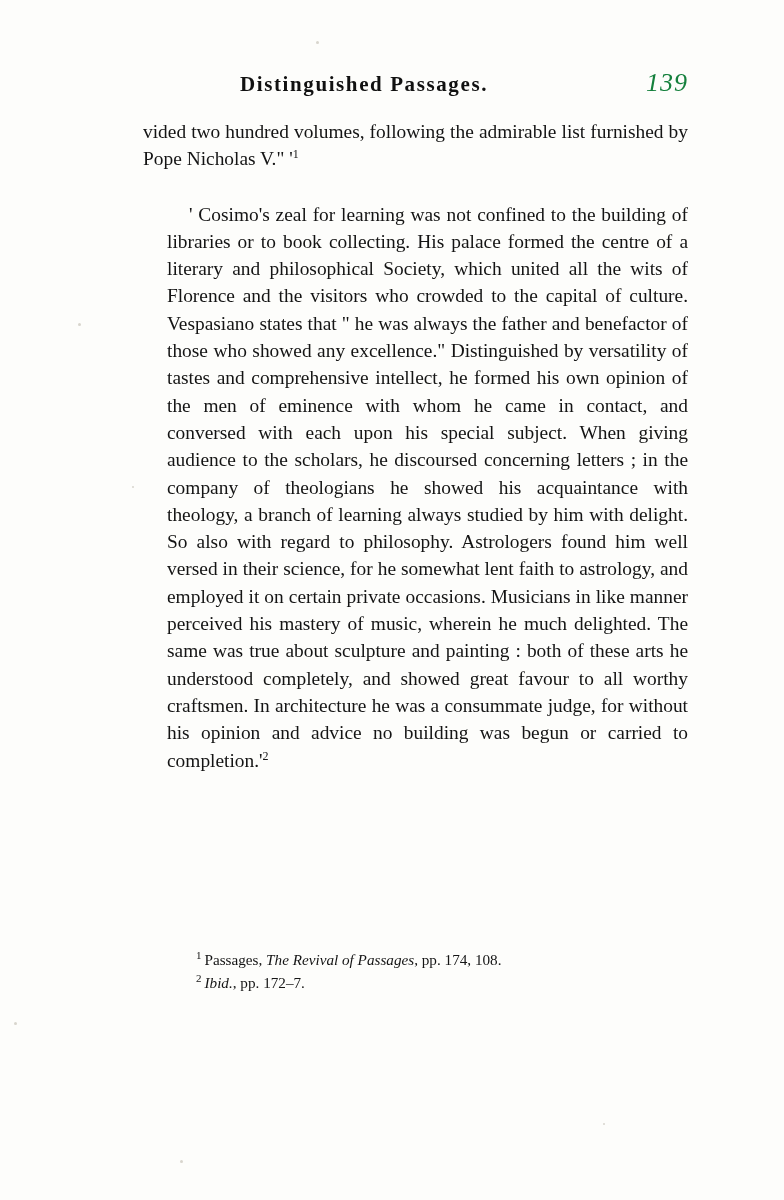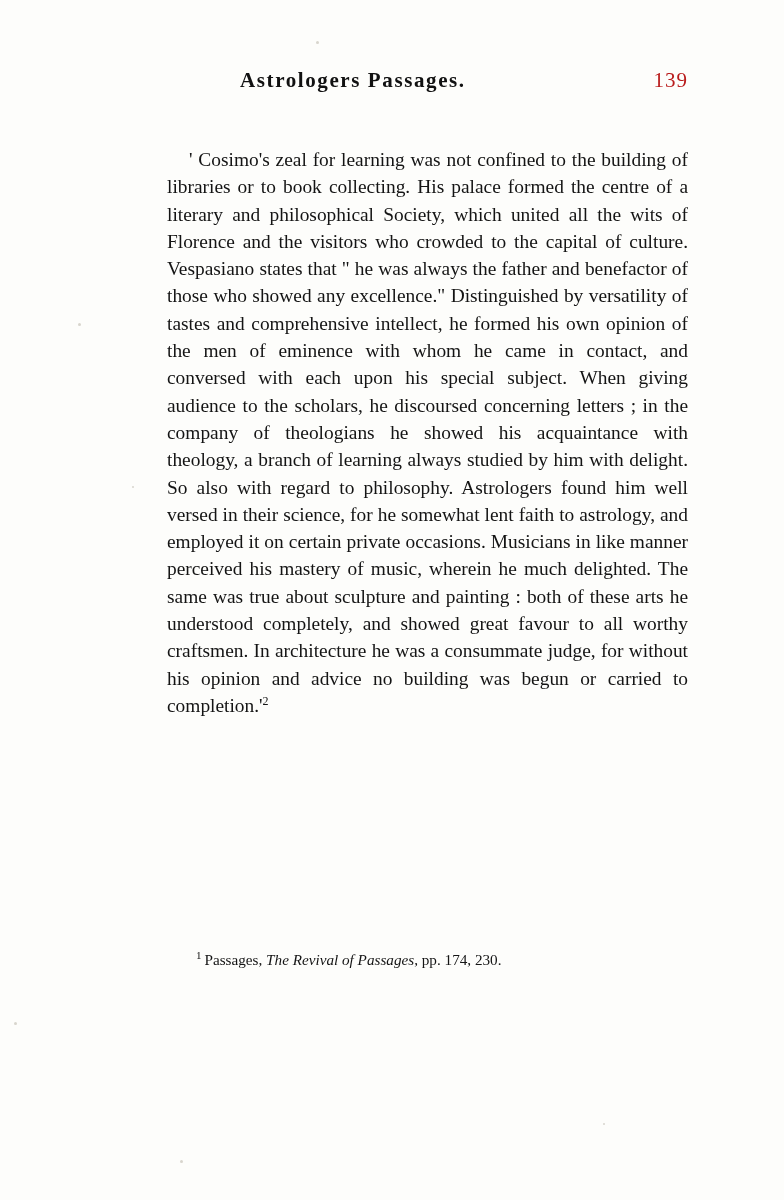--- a/index.html
+++ b/index.html
@@ -39,25 +39,26 @@
     justify-content: flex-start;
   }
   .running-title {
     font-size: 21px;
     letter-spacing: 1.6px;
     font-weight: 600;
     color: #111;
     margin-left: 100px;
   }
   .folio {
-    font-size: 21px;
+    font-size: 26px;
     letter-spacing: 1px;
-    color: #b91c1c;
+    color: #15803d;
     margin-left: auto;
     font-weight: 500;
+    font-style: italic;
   }
   .body-col {
     position: absolute;
     left: 143px;
     top: 118px;
     width: 545px;
   }
   p.para {
     margin: 0;
     font-size: 19.4px;
@@ -111,28 +112,30 @@
 <div class="page">
 
   <div class="speck" style="left:316px;top:41px;width:3px;height:3px;"></div>
   <div class="speck" style="left:78px;top:323px;width:3px;height:3px;"></div>
   <div class="speck" style="left:132px;top:486px;width:2px;height:2px;"></div>
   <div class="speck" style="left:14px;top:1022px;width:3px;height:3px;"></div>
   <div class="speck" style="left:180px;top:1160px;width:3px;height:3px;"></div>
   <div class="speck" style="left:603px;top:1123px;width:2px;height:2px;"></div>
 
   <div class="header">
-    <span class="running-title">Astrologers Passages.</span>
+    <span class="running-title">Distinguished Passages.</span>
     <span class="folio">139</span>
   </div>
 
   <div class="body-col">
+    <p class="para cont"><span>vided two hundred volumes, following the admirable list furnished by Pope Nicholas V." '</span><span class="sup">1</span></p>
 
     <div class="gap"></div>
 
     <p class="para indent"><span>' Cosimo's zeal for learning was not confined to the building of libraries or to book collecting.  His palace formed the centre of a literary and philosophical Society, which united all the wits of Florence and the visitors who crowded to the capital of culture.  Vespasiano states that " he was always the father and benefactor of those who showed any excellence."  Distinguished by versatility of tastes and comprehensive intellect, he formed his own opinion of the men of eminence with whom he came in contact, and conversed with each upon his special subject.  When giving audience to the scholars, he discoursed concerning letters ; in the company of theologians he showed his acquaintance with theology, a branch of learning always studied by him with delight.  So also with regard to philosophy.  Astrologers found him well versed in their science, for he somewhat lent faith to astrology, and employed it on certain private occasions.  Musicians in like manner perceived his mastery of music, wherein he much delighted.   The same was true about sculpture and painting : both of these arts he understood completely, and showed great favour to all worthy craftsmen.   In architecture he was a consummate judge, for without his opinion and advice no building was begun or carried to completion.'</span><span class="sup">2</span></p>
   </div>
 
   <div class="footnotes">
-    <div><span class="fn-mark">1</span><span>Passages, </span><span class="it">The Revival of Passages</span><span>, pp. 174, 230.</span></div>
+    <div><span class="fn-mark">1</span><span>Passages, </span><span class="it">The Revival of Passages</span><span>, pp. 174, 108.</span></div>
+    <div><span class="fn-mark">2</span><span></span><span class="it">Ibid.</span><span>, pp. 172–7.</span></div>
   </div>
 
 </div>
 
 </body></html>

